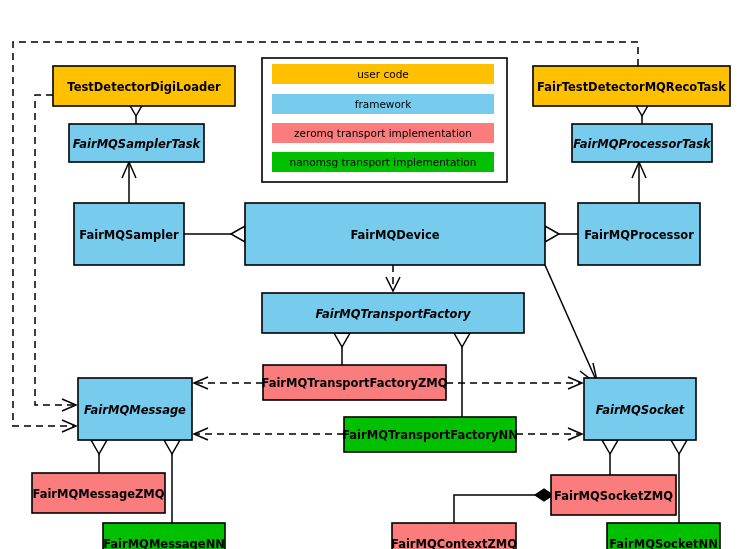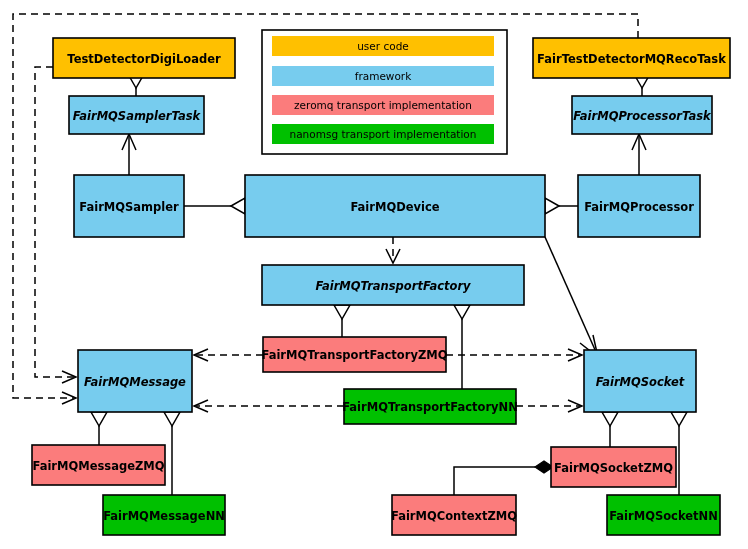--- a/index.html
+++ b/index.html
@@ -1,20 +1,20 @@
 <!DOCTYPE html>
 <html><head>
 <meta charset="utf-8">
 <style>
   html,body{margin:0;padding:0;background:#ffffff;}
   body{
     font-family:"DejaVu Sans","Liberation Sans",sans-serif;
     width:748px;height:549px;overflow:hidden;
   }
-  #diagram-root{position:relative;width:748px;height:390px;}
+  #diagram-root{position:relative;width:748px;height:390px;margin-top:28px;}
   svg#uml{position:absolute;left:0;top:0;width:748px;height:549px;}
   .box-rect{stroke:#000000;stroke-width:1.6;}
   .box-label{
     font-family:"DejaVu Sans","Liberation Sans",sans-serif;
     font-size:11.5px;font-weight:bold;fill:#000000;
     text-anchor:middle;dominant-baseline:middle;
   }
   .box-label.abstract{font-style:italic;}
   .legend-frame{fill:#ffffff;stroke:#000000;stroke-width:1.6;}
   .legend-rect{stroke:none;}

